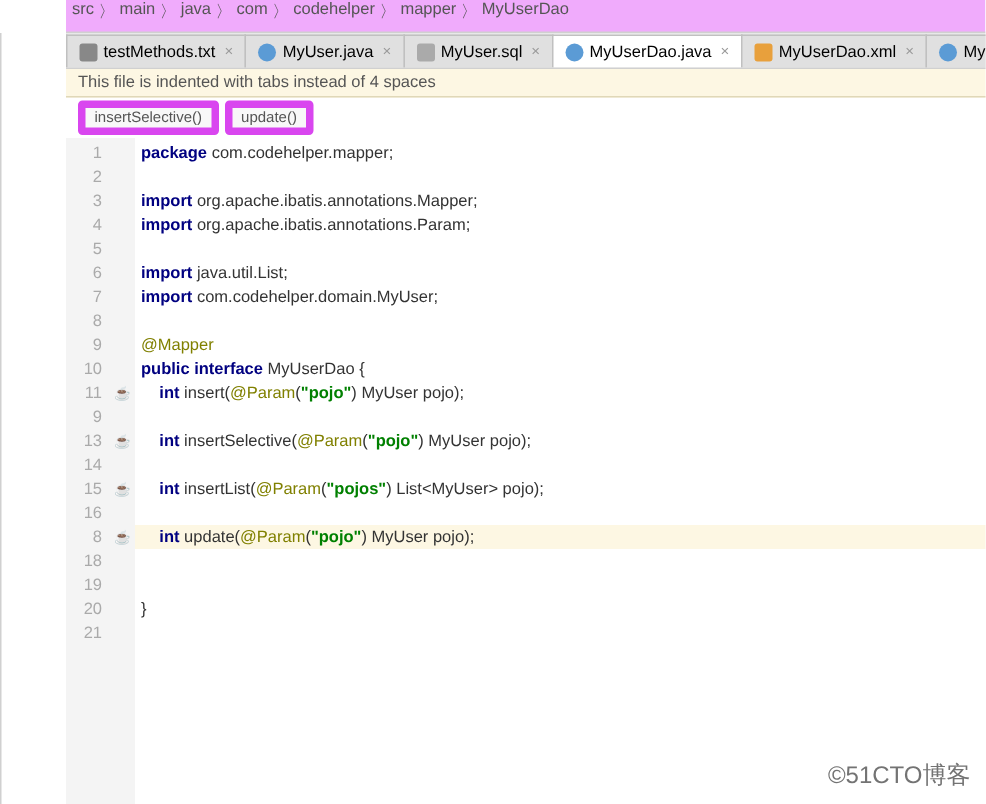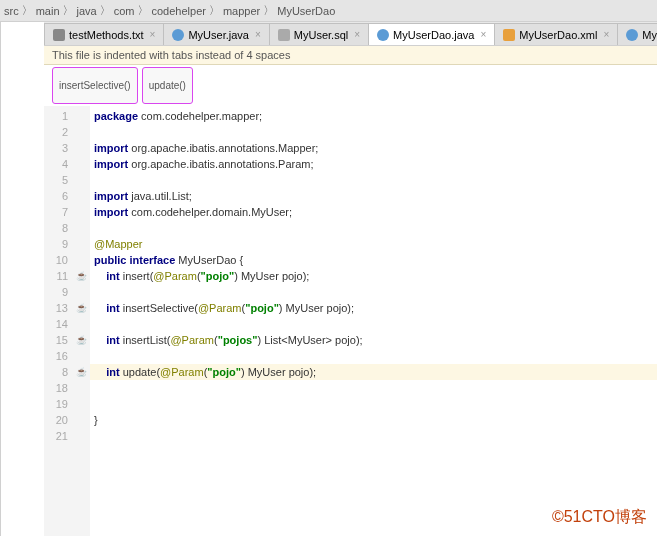--- a/index.html
+++ b/index.html
@@ -1,44 +1,44 @@
 <!DOCTYPE html>
 <html><head>
 <meta charset="utf-8">
 <style>
 * { margin:0; padding:0; box-sizing:border-box; font-family:"Segoe UI",Arial,sans-serif; font-size:11px; }
 body { width:657px; height:536px; background:#fff; overflow:hidden; position:relative; }
-.breadcrumb { height:22px; background:#e5e5e5; border-bottom:1px solid #d0d0d0; display:flex; align-items:center; padding:0 4px; white-space:nowrap; overflow:hidden; }
+.breadcrumb { height:22px; background:#f0abfc; border-bottom:1px solid #d0d0d0; display:flex; padding:0 4px; white-space:nowrap; overflow:hidden;margin-left:44px; }
 .breadcrumb span { color:#555; cursor:pointer; }
 .bc-sep { color:#999; margin:0 3px; }
 .bc-path { color:#888; margin-left:4px; }
 .main { display:flex; height:514px;gap:43px; }
 .sidebar { width:150px; background:#fff; overflow:hidden; border-right:1px solid #d0d0d0; }
 .demo-row { background:#e8e8e8; padding:2px 4px; color:#555; border-bottom:1px solid #d0d0d0; }
 .tree { padding:2px 0; overflow-y:auto; height:100%; }
 .editor-area { flex:1; display:flex; flex-direction:column; background:#fff; }
 .tabs { height:24px; background:#e8e8e8; border-bottom:1px solid #d0d0d0; display:flex; align-items:flex-end; overflow:hidden; }
 .tab { height:22px; padding:0 8px; display:flex; align-items:center; border:1px solid #c0c0c0; border-bottom:none; margin-right:-1px; background:#e0e0e0; cursor:pointer; white-space:nowrap; font-size:10px; }
 .tab.active { background:#fff; }
 .tab .ti { width:12px; height:12px; margin-right:4px; display:inline-block; }
 .tab .close { margin-left:6px; color:#999; font-size:10px; }
 .ti-txt{background:#888;border-radius:2px}.ti-java{background:#5b9bd5;border-radius:50%}.ti-sql{background:#aaa;border-radius:2px}.ti-xml{background:#e8a03c;border-radius:2px}
 .banner { background:#fdf7e3; border-bottom:1px solid #e0d8b8; padding:3px 8px; color:#555; }
 .hints { padding:2px 8px; display:flex; gap:4px; }
-.hint { border:1px solid #d946ef; background:#f8f8f8; padding:12px 6px; border-radius:3px; font-size:10px; color:#555; cursor:pointer; }
+.hint { border:5px solid #d946ef; background:#f8f8f8; padding:1px 6px; border-radius:3px; font-size:10px; color:#555; cursor:pointer; }
 .code-wrap { flex:1; display:flex; overflow:hidden; font-family:Consolas,monospace; font-size:11px; }
 .gutter { width:30px; background:#f4f4f4; text-align:right; padding:2px 6px 0 0; color:#aaa; line-height:16px; }
 .gicons { width:16px; background:#f4f4f4; padding-top:2px; line-height:16px; text-align:center; }
 .gicons div{height:16px;font-size:9px}
 .gi{color:#b5651d}
 .code { flex:1; padding:2px 4px 0 4px; line-height:16px; white-space:pre; color:#333; }
 .code div { height:16px; }
 .hl-line { background:#fdf7e3; margin:0 -4px; padding:0 4px; position:relative; }
 .kw{color:#000080;font-weight:bold}.str{color:#008000;font-weight:bold}.ann{color:#808000}.type{color:#333}
-.watermark { position:absolute; right:10px; bottom:8px; color:#c2410c; font-size:16px; font-family:Arial; pointer-events:none; }
+.watermark { position:absolute; right:10px; bottom:8px; color:#737373; font-size:16px; font-family:Arial; pointer-events:none; }
 </style>
 </head>
 <body>
 
 <div class="breadcrumb" id="bc">
     <span>src</span>
     <span class="bc-sep">〉</span>
     <span>main</span>
     <span class="bc-sep">〉</span>
     <span>java</span>

